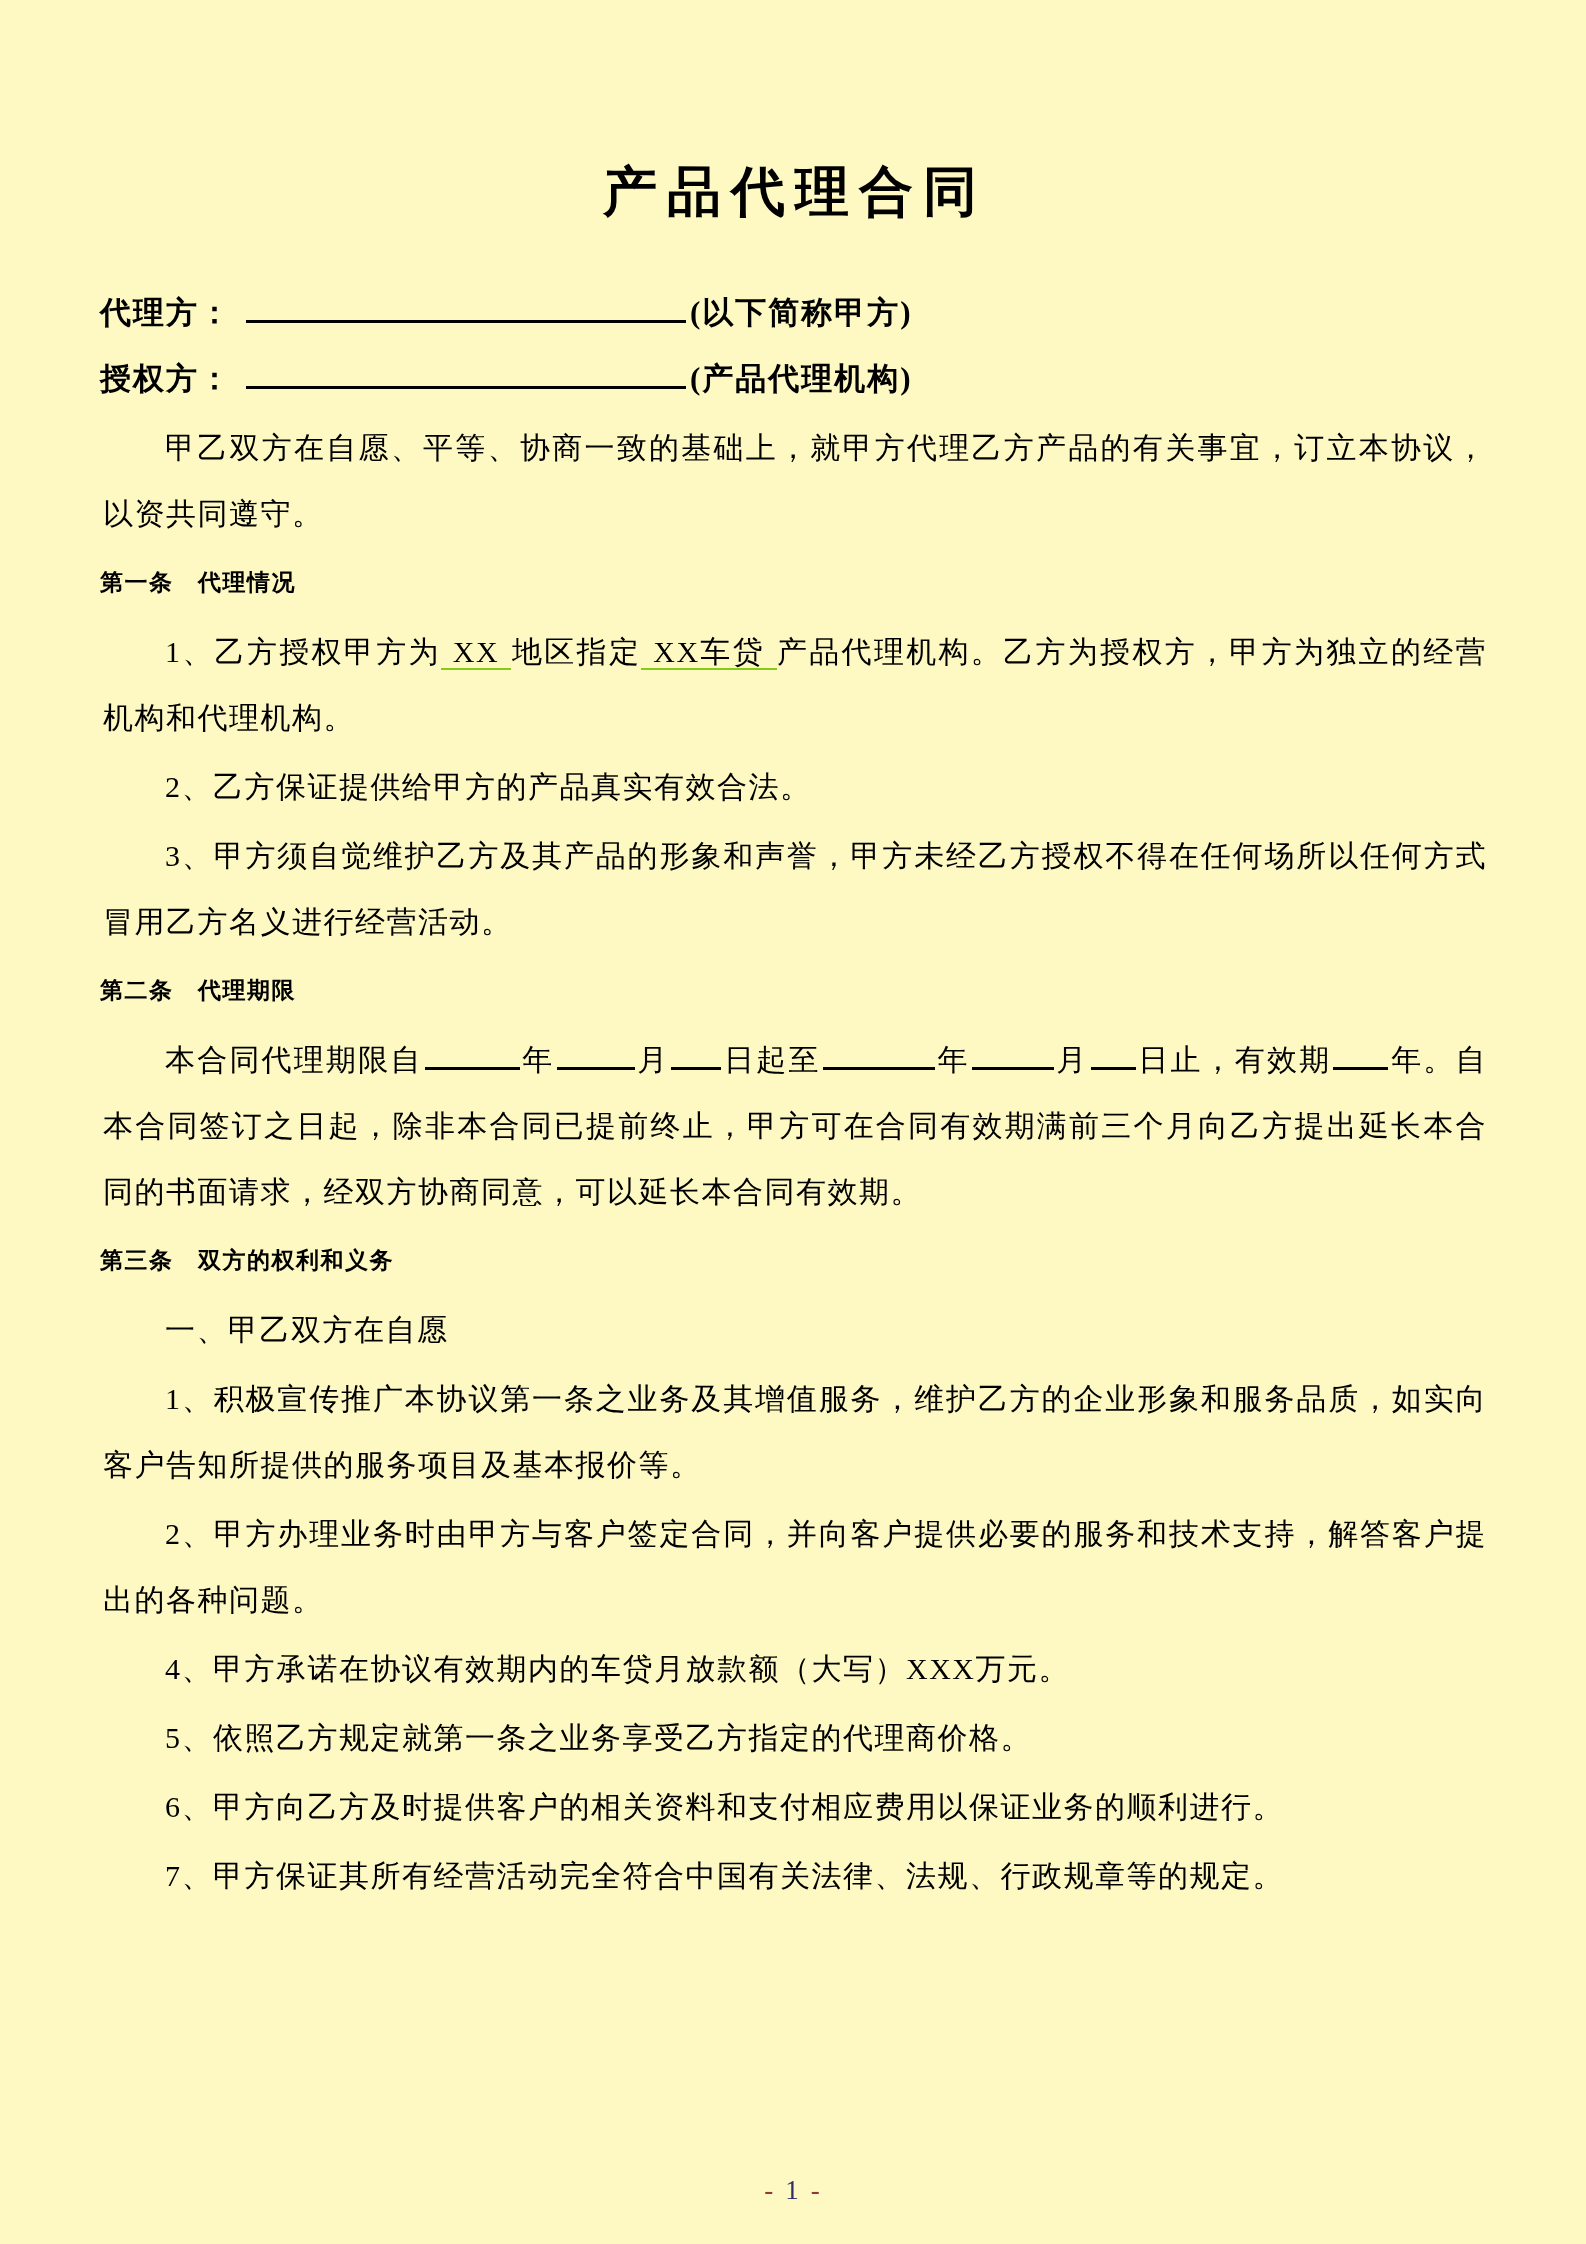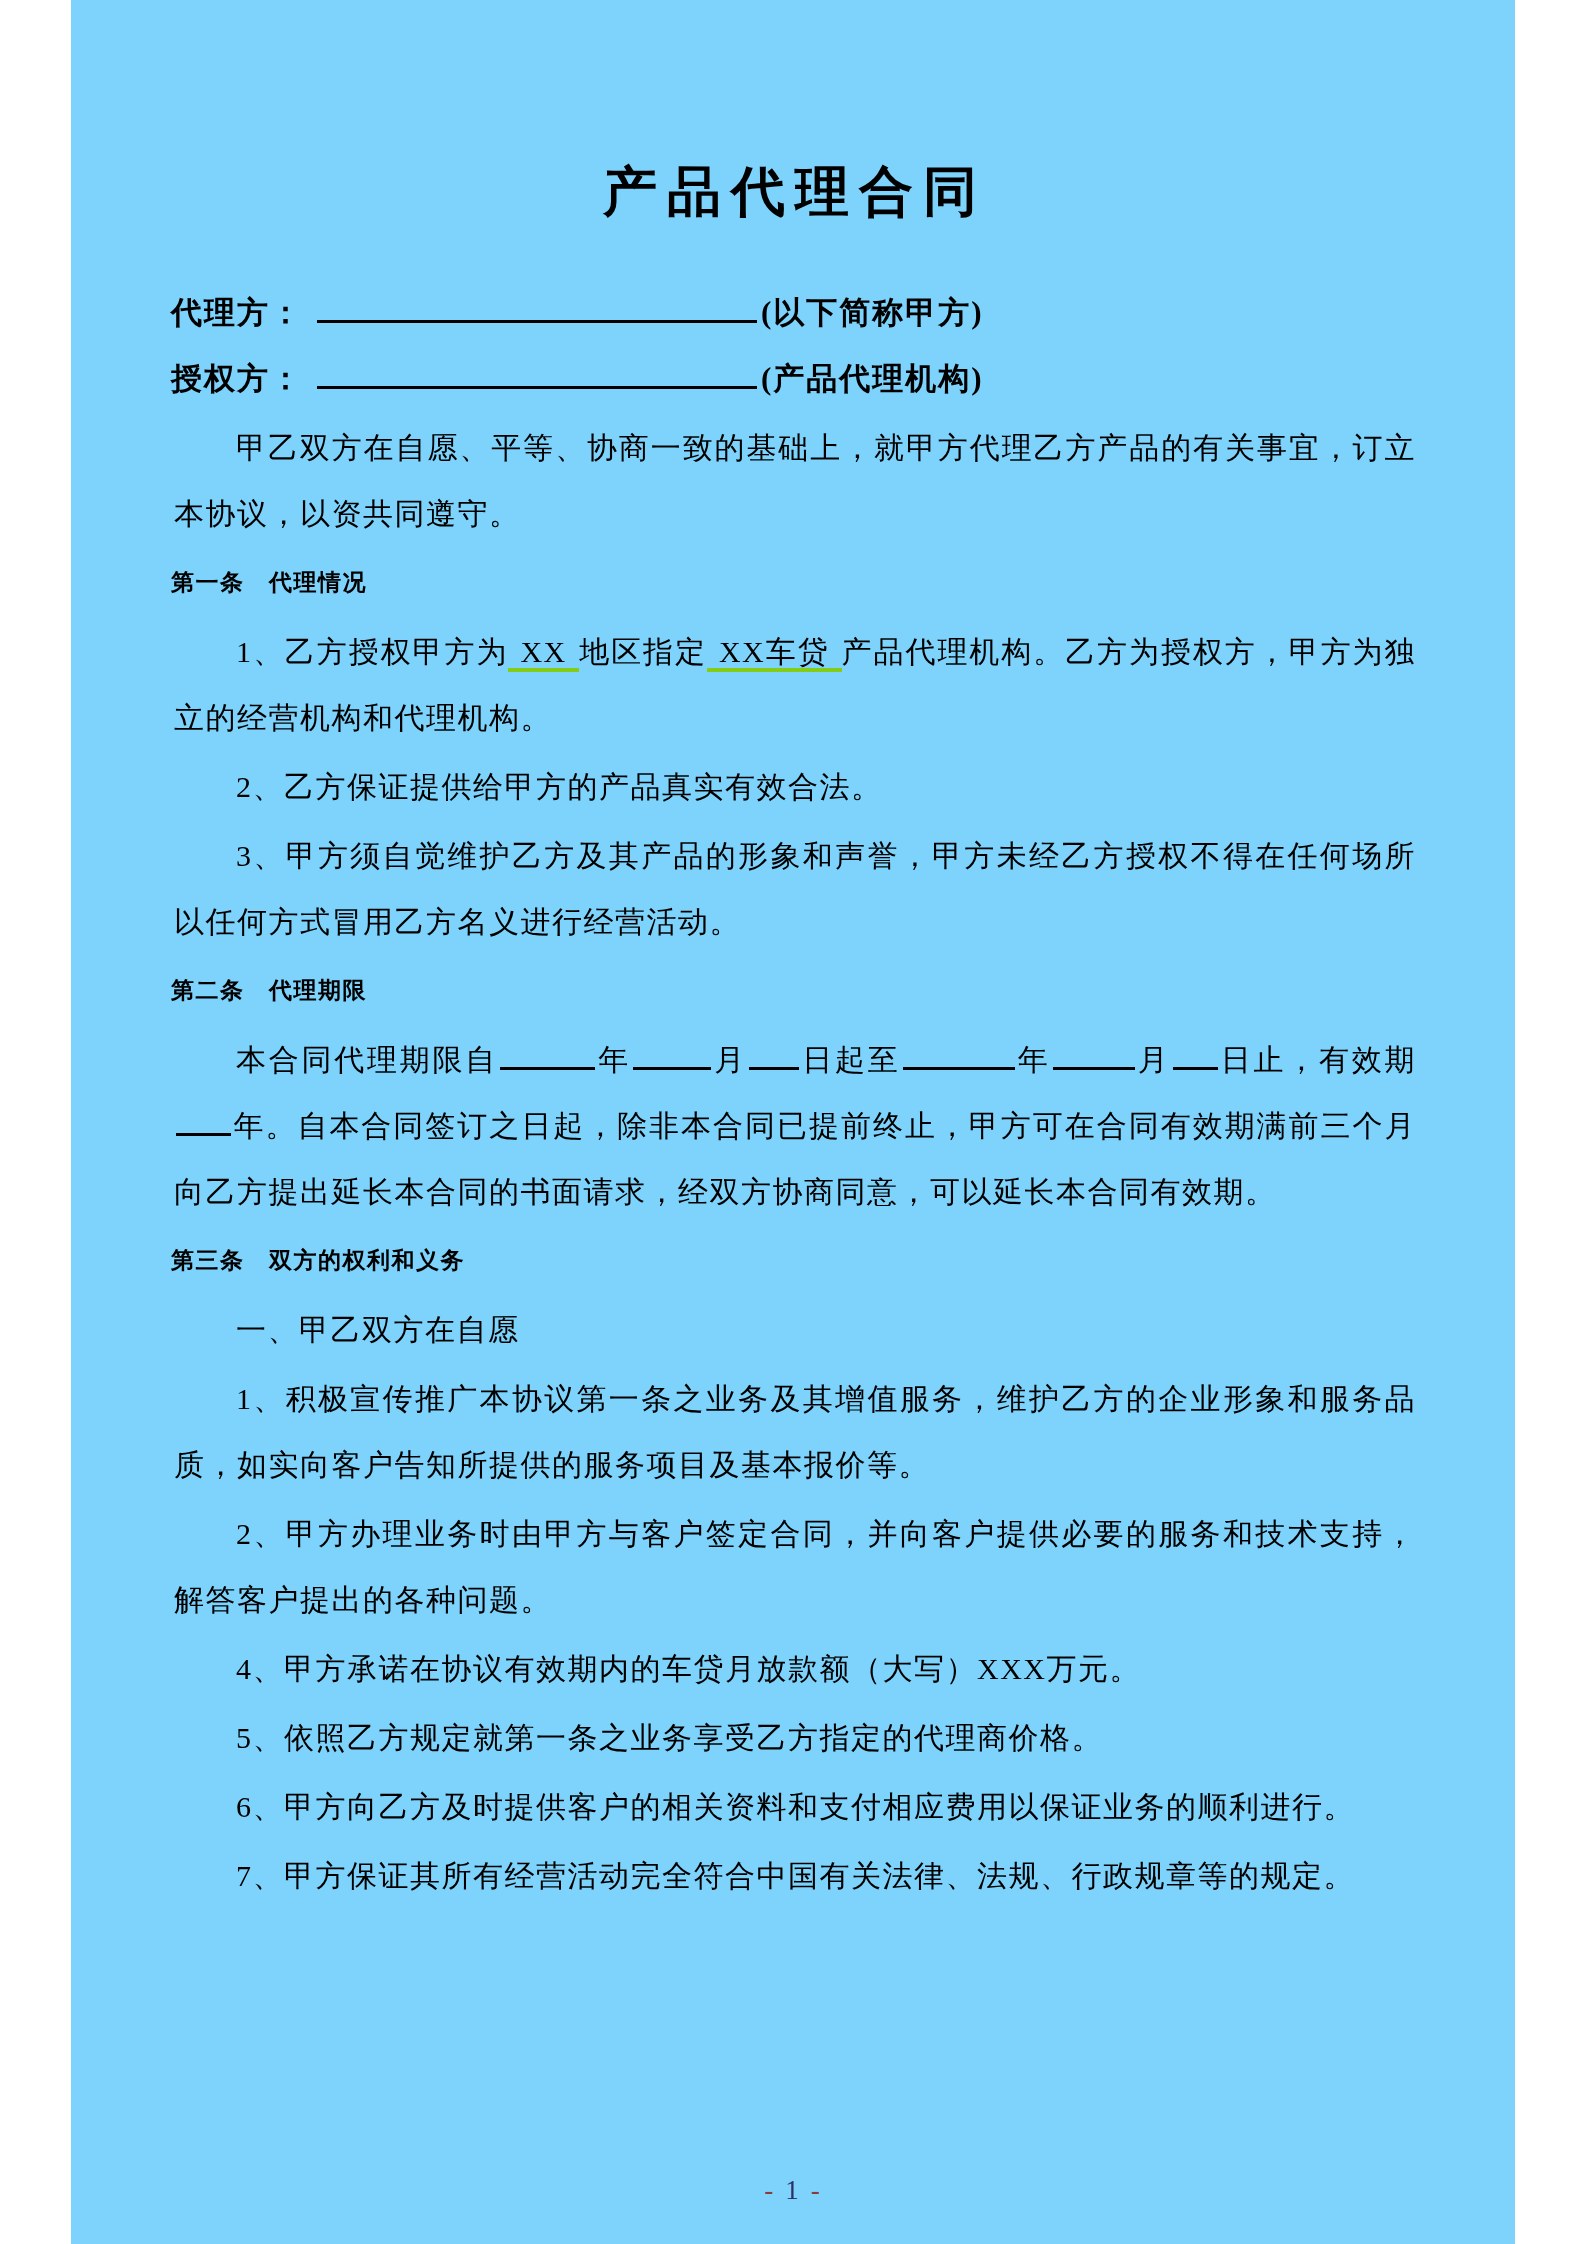--- a/index.html
+++ b/index.html
@@ -2,24 +2,24 @@
 <html lang="zh"><head>
 <meta charset="utf-8">
 <style>
   html, body {
     margin: 0;
     padding: 0;
     background: #ffffff;
   }
   .page {
     position: relative;
-    width: 1444px;
+    width: 1586px;
     height: 2244px;
     margin: 0 auto;
-    background: #7dd3fc;
+    background: #fef9c3;
     color: #000000;
     font-family: "Liberation Serif", "DejaVu Serif", serif;
     box-sizing: border-box;
     padding: 100px 96px 0 100px;
     overflow: hidden;
   }
   h1.doc-title {
     margin: 60px 0 55px 0;
     text-align: center;
     font-size: 54px;
@@ -52,21 +52,21 @@
   }
   h2.sec-heading {
     margin: 0;
     font-size: 23px;
     line-height: 66px;
     letter-spacing: 1.5px;
     font-weight: bold;
     text-indent: 0;
   }
   .u-fill {
-    border-bottom: 4px solid #84cc16;
+    border-bottom: 2px solid #84cc16;
     padding: 0 12px;
   }
   .blank {
     display: inline-block;
     height: 0.9em;
     border-bottom: 3px solid #000;
     vertical-align: baseline;
     margin: 0 2px;
   }
   .page-footer {

